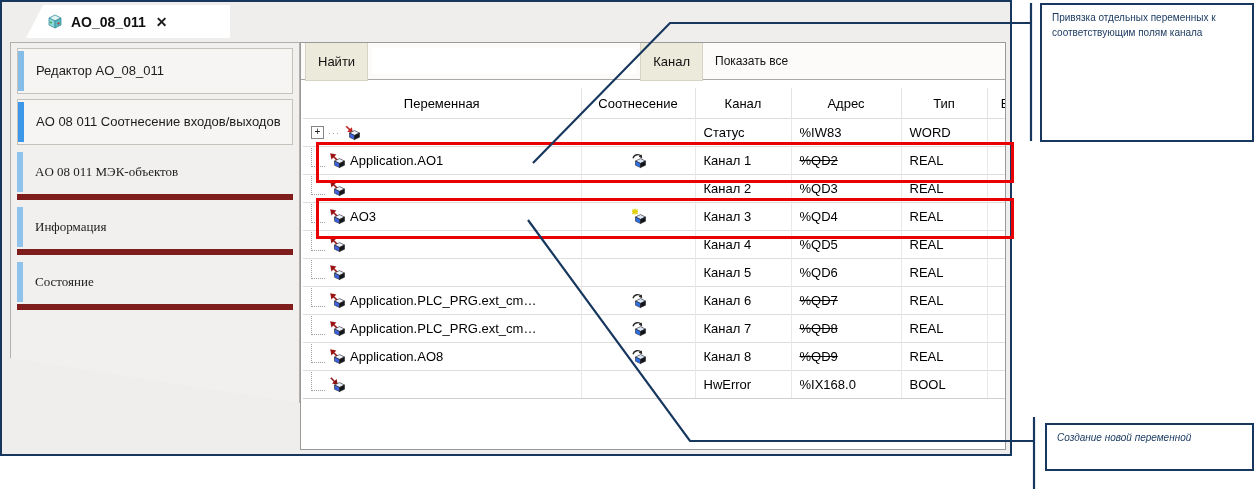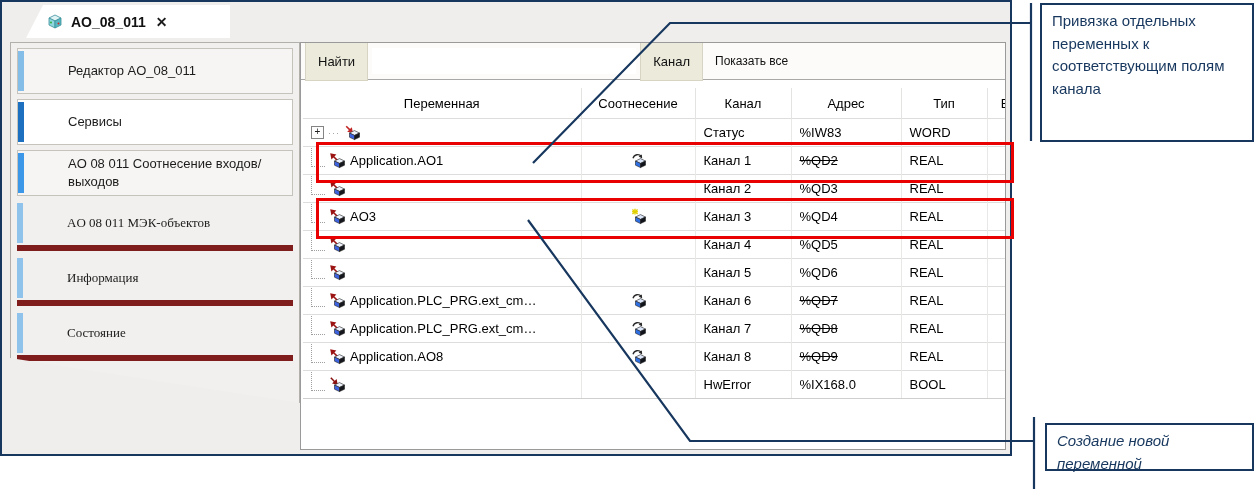--- a/index.html
+++ b/index.html
@@ -25,21 +25,21 @@
   }
   .doc-tab .close{font-weight:bold;font-size:14px;color:#1a1a1a;cursor:pointer;margin-left:2px;}
   
   .sidebar{
     position:absolute;left:8px;top:40px;width:290px;height:368px;
     background:#f1f0ee;border:1px solid #b3b0ab;box-sizing:border-box;
     clip-path:polygon(0 0,100% 0,100% 361px,0 316px);
   }
   .side-item{
     margin:5px 6px 0 6px;min-height:44px;display:flex;align-items:center;
-    font-size:13px;color:#1c1c1c;position:relative;background:transparent;padding-left:32px;
+    font-size:13px;color:#1c1c1c;position:relative;background:transparent;
   }
   .side-item .accent{position:absolute;left:0;top:2px;bottom:2px;width:6px;}
   .side-item .lbl{padding:4px 10px 4px 18px;line-height:1.35;}
   .side-item.boxed{background:#f6f5f3;border:1px solid #c6c3bd;}
   .side-item.white{background:#ffffff;}
   .side-item.flat{border-bottom:6px solid #7f1d1d;font-family:Liberation Serif, serif;}
   
   .main-panel{
     position:absolute;left:298px;top:40px;width:706px;height:408px;
     background:#ffffff;border:1px solid #9a9a9a;box-sizing:border-box;overflow:hidden;
@@ -76,21 +76,21 @@
   .mapcell{text-align:center;}
   .mapcell .icon16{display:inline-block;vertical-align:middle;}
   .strike{text-decoration:line-through;}
   
   .hl-box{position:absolute;border:3px solid #e90000;background:transparent;z-index:6;pointer-events:none;}
   .hl-box.b1{left:316px;top:142px;width:692px;height:35px;}
   .hl-box.b2{left:316px;top:198px;width:692px;height:35px;}
   
   .callout{
     position:absolute;background:#ffffff;border:2px solid #17375e;box-sizing:border-box;
-    color:#17375e;font-size:15px;line-height:1.5;padding:5px 10px;z-index:8;
+    color:#17375e;font-size:10px;line-height:1.5;padding:5px 10px;z-index:8;
   }
   .callout.top{left:1040px;top:3px;width:214px;height:139px;}
   .callout.bottom{left:1045px;top:423px;width:209px;height:48px;font-style:italic;}
   svg.overlay{position:absolute;left:0;top:0;width:1258px;height:497px;z-index:7;pointer-events:none;}
 </style>
 </head>
 <body>
 
 <div class="app-frame">
 
@@ -107,24 +107,20 @@
       </span>
       <span>AO_08_011</span>
       <span class="close">✕</span>
     </div>
   </div>
 
   <div class="sidebar" id="sidebar">
       <div class="side-item boxed">
         <span class="accent" style="background: rgb(133, 189, 233);"></span>
         <span class="lbl">Редактор AO_08_011</span>
-      </div>
-      <div class="side-item boxed white">
-        <span class="accent" style="background: rgb(29, 111, 192);"></span>
-        <span class="lbl">Сервисы</span>
       </div>
       <div class="side-item boxed">
         <span class="accent" style="background: rgb(60, 151, 232);"></span>
         <span class="lbl">AO 08 011 Соотнесение входов/выходов</span>
       </div>
       <div class="side-item flat">
         <span class="accent" style="background: rgb(143, 195, 236);"></span>
         <span class="lbl">AO 08 011 МЭК-объектов</span>
       </div>
       <div class="side-item flat">

